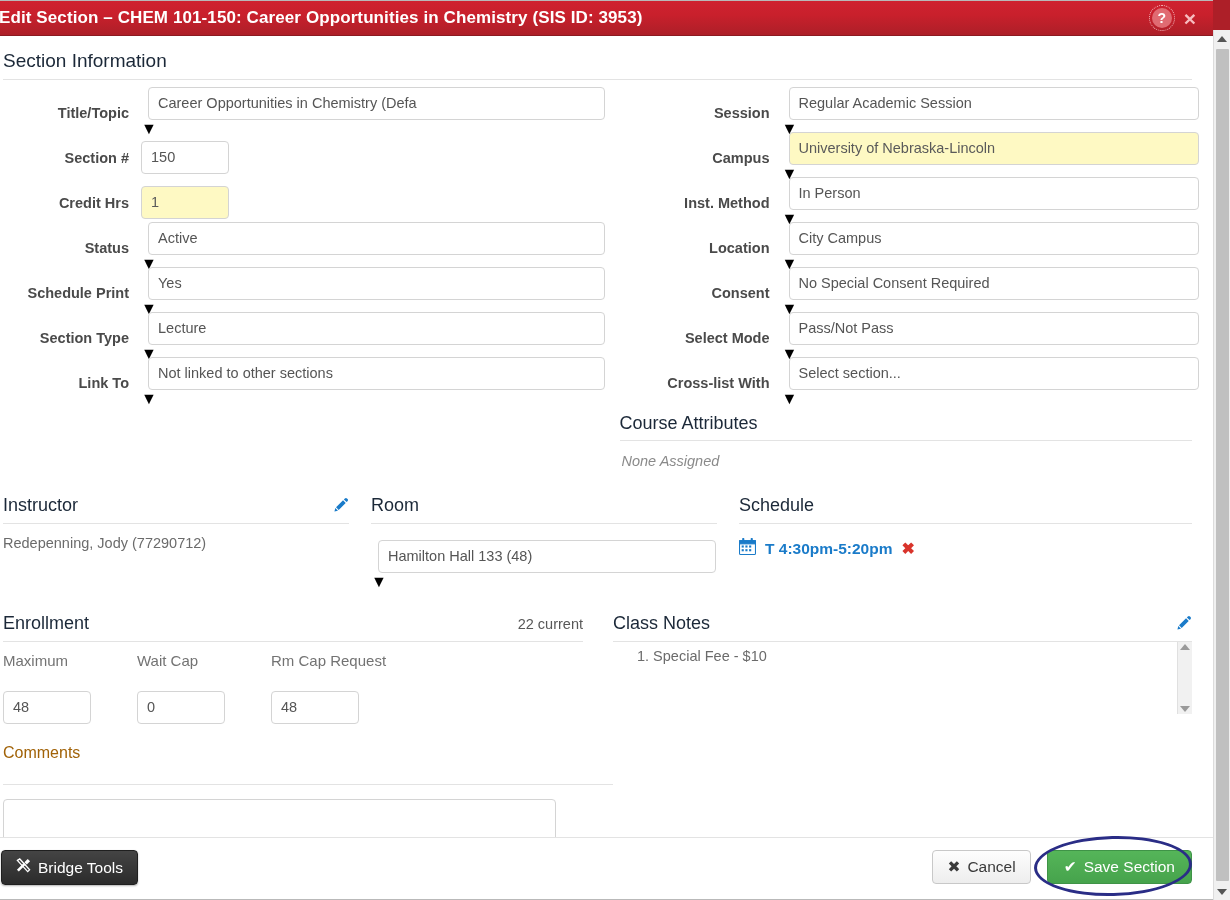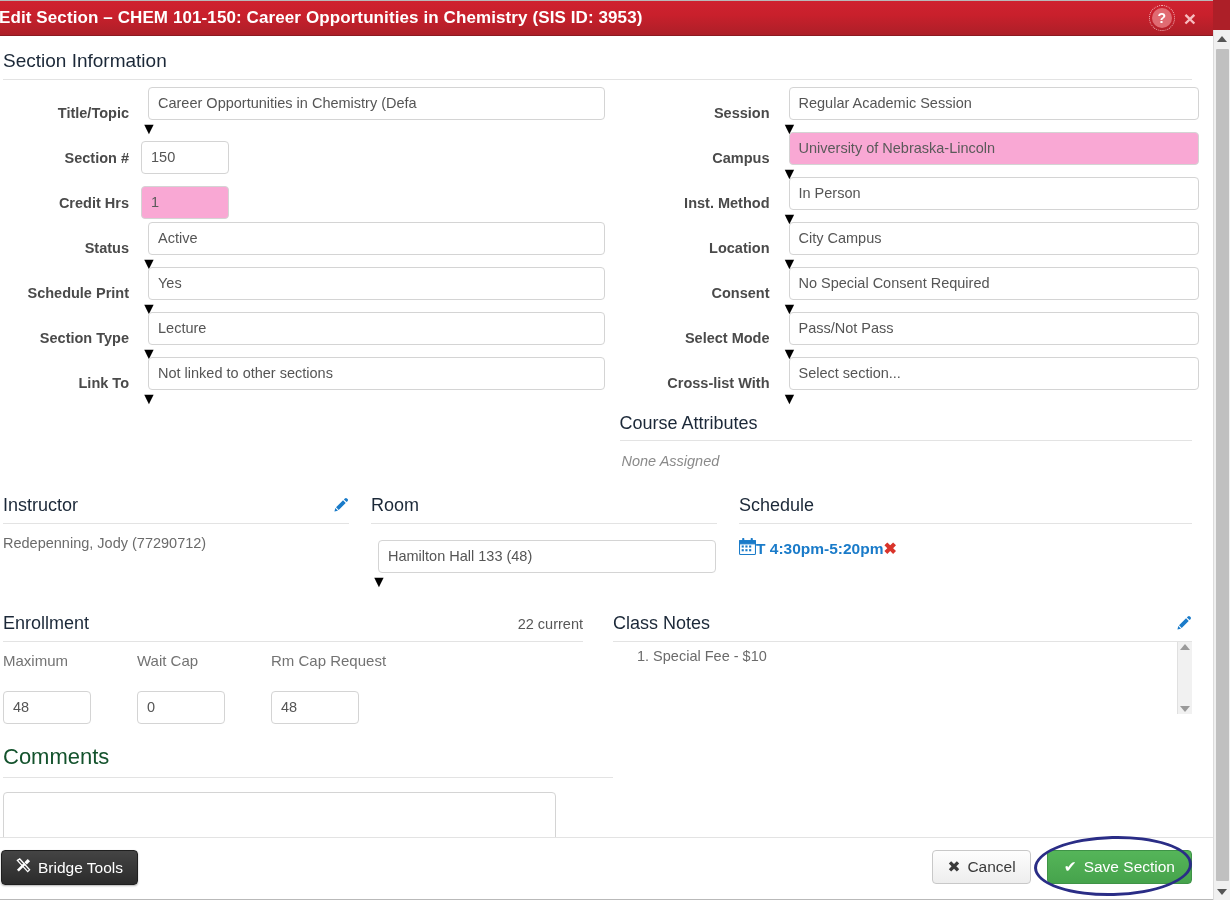--- a/index.html
+++ b/index.html
@@ -127,21 +127,21 @@
     color: #555555;
     background: #ffffff;
     border: 1px solid #d4d4d4;
     border-radius: 4px;
     font-family: "Liberation Sans", sans-serif;
     line-height: 23px;
     white-space: nowrap;
     overflow: hidden;
   }
   .inp.short { width: 88px; }
-  .inp.disabled, .sel.disabled { background: #f9a8d4; color: #5a5a5a; }
+  .inp.disabled, .sel.disabled { background: #fef9c3; color: #5a5a5a; }
 
   .sel { padding-right: 24px; margin-left: 7px; }
   .sel-wrap { position: relative; }
 
   
   .sub-head {
     font-size: 18px;
     color: #1b2838;
     margin: 14px 0 6px 0;
     padding-bottom: 6px;
@@ -172,21 +172,21 @@
   }
   .pencil-icon { cursor: pointer; line-height: 0; }
   .panel-text {
     font-size: 14.5px;
     color: #6b6b6b;
     padding-top: 11px;
   }
   .room-select { margin-top: 16px; width: 338px; }
 
   .sched-item {
-    display: flex; align-items: center; 
+    display: flex; align-items: center; gap: 9px;
     padding-top: 14px;
   }
   .sched-link {
     color: #1a7bc9;
     font-size: 15.5px;
     font-weight: bold;
     cursor: pointer;
   }
   .sched-x {
     color: #d9342b;
@@ -231,22 +231,22 @@
     align-items: center;
     padding: 2px 0;
     cursor: pointer;
   }
   .tri-up   { width:0;height:0;border-left:5px solid transparent;border-right:5px solid transparent;border-bottom:6px solid #9a9a9a; }
   .tri-down { width:0;height:0;border-left:5px solid transparent;border-right:5px solid transparent;border-top:6px solid #9a9a9a; }
 
   
   .comments-wrap { margin-top: 20px; width: 610px; }
   .comments-head {
-    font-size: 22px; color: #14532d;
-    padding-bottom: 7px;
+    font-size: 16px; color: #a16207;
+    padding-bottom: 22px;
     border-bottom: 1px solid #e3e3e3;
   }
   .comments-area {
     margin-top: 14px;
     width: 553px; height: 55px;
     border: 1px solid #d4d4d4;
     border-radius: 4px;
     background: #ffffff;
     resize: none;
     padding: 6px 8px;

